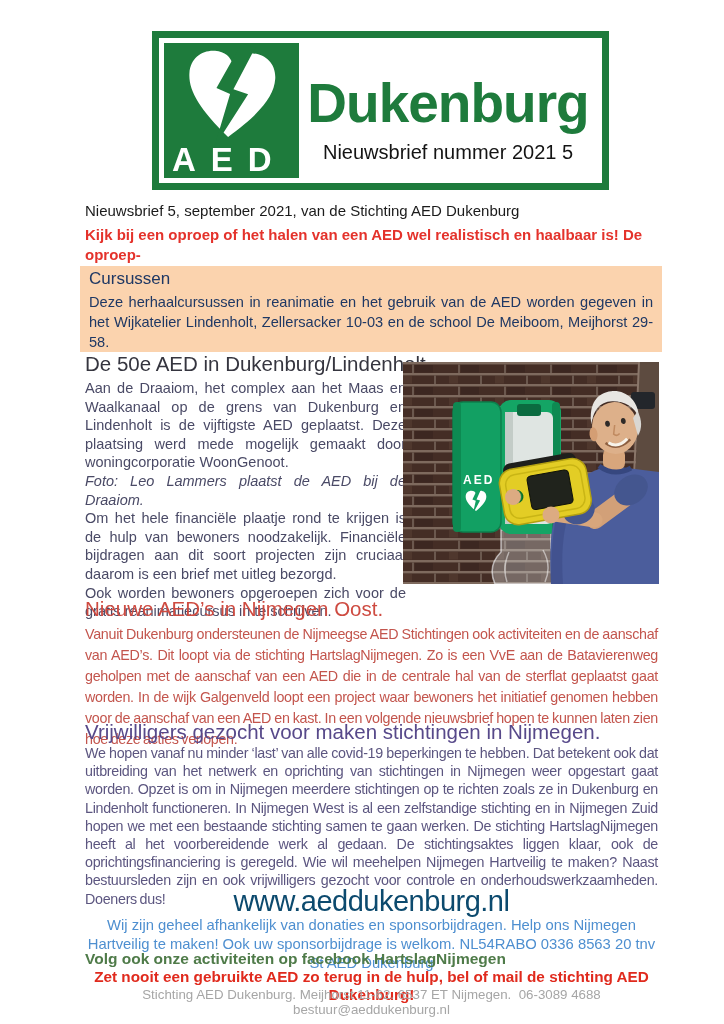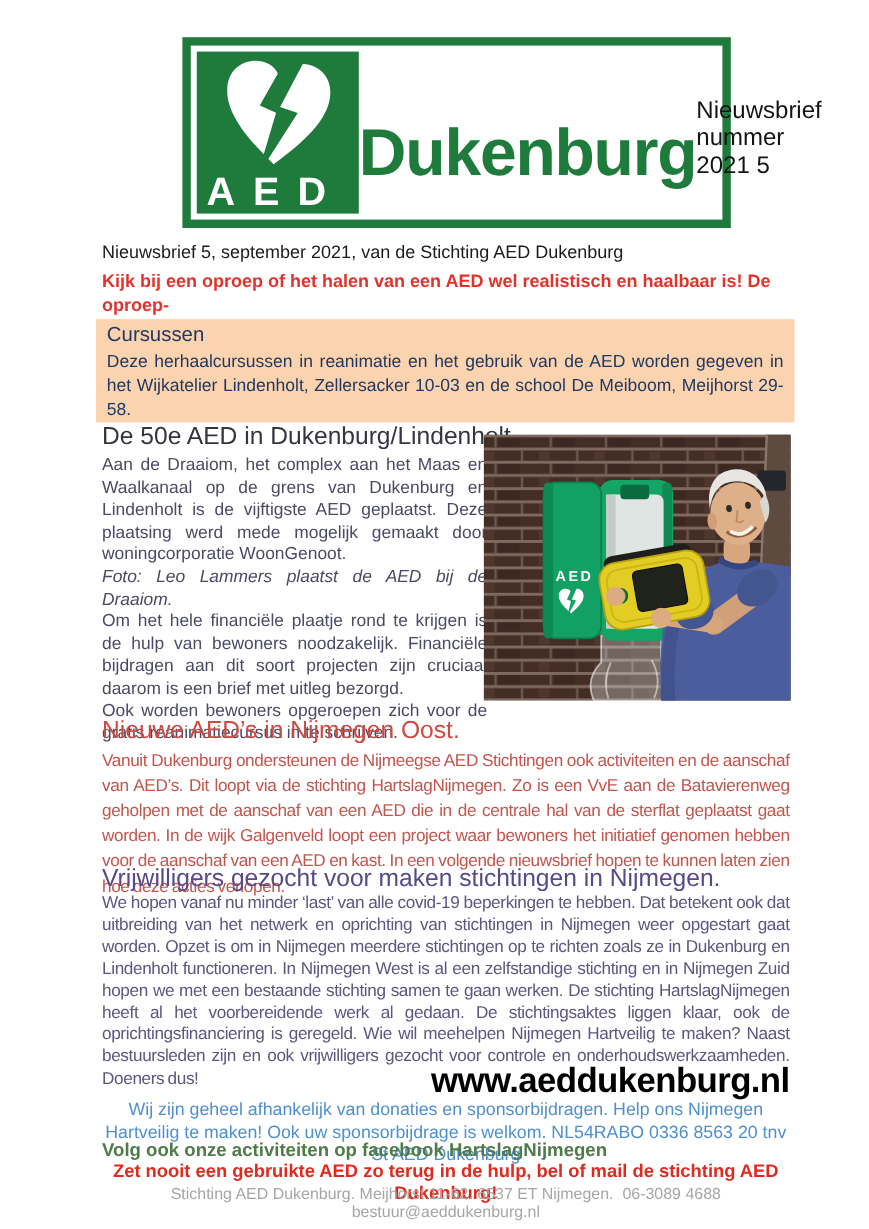--- a/index.html
+++ b/index.html
@@ -14,21 +14,21 @@
     display:flex;align-items:stretch;padding:5px;
   }
   .logo-square{
     position:relative;width:135px;height:135px;background:#1E7B3C;flex:0 0 auto;
   }
   .logo-square svg{position:absolute;left:0;top:0;}
   .logo-aed{
     position:absolute;left:8px;bottom:2px;color:#fff;font-weight:bold;
     font-size:33px;letter-spacing:15px;line-height:1;
   }
-  .header-right{flex:1;display:flex;flex-direction:row;align-items:center;}
+  .header-right{flex:1;display:flex;flex-direction:column;align-items:center;}
   .header-title{
     margin-top:33px;font-size:55px;font-weight:bold;color:#1E7B3C;
     line-height:1;letter-spacing:-1px;white-space:nowrap;
   }
   .header-subtitle{margin-top:10px;font-size:20px;color:#141414;}
   
   .abs{position:absolute;left:85px;width:573px;}
   .dateline{top:202px;font-size:15px;color:#1b1b1b;}
   .warning{top:225px;font-size:15px;font-weight:bold;color:#E4322B;line-height:19.5px;}
   .warning .ul{text-decoration:underline;margin-left:16px;}
@@ -51,21 +51,21 @@
   .h-oost{top:597px;color:#CE4B41;}
   .body-oost{
     top:624px;font-size:14.3px;line-height:20.9px;color:#C3554D;text-align:justify;
     letter-spacing:-0.3px;word-spacing:-1px;
   }
   .h-vrij{top:720px;color:#57498A;}
   .body-vrij{
     top:744px;font-size:14.3px;line-height:18.2px;color:#5C5680;text-align:justify;
     letter-spacing:-0.3px;word-spacing:-1px;
   }
-  .website{top:885px;text-align:right;font-size:29px;font-weight:bold;color:#000000;letter-spacing:-0.5px;}
+  .website{top:885px;text-align:center;font-size:29px;font-weight:normal;color:#0c4a6e;letter-spacing:-0.5px;}
   .donation{top:916px;text-align:center;font-size:14.8px;line-height:19px;color:#4E8FD0;}
   .facebook{top:950px;text-align:left;font-size:15.5px;font-weight:bold;color:#4F7B49;}
   .foot-warn{top:968px;text-align:center;font-size:15.3px;font-weight:bold;color:#E02A1D;}
   .contact{top:987px;text-align:center;font-size:13.3px;color:#A6A6A6;white-space:pre-wrap;}
 </style>
 </head>
 <body>
 
 <div class="page">
 

